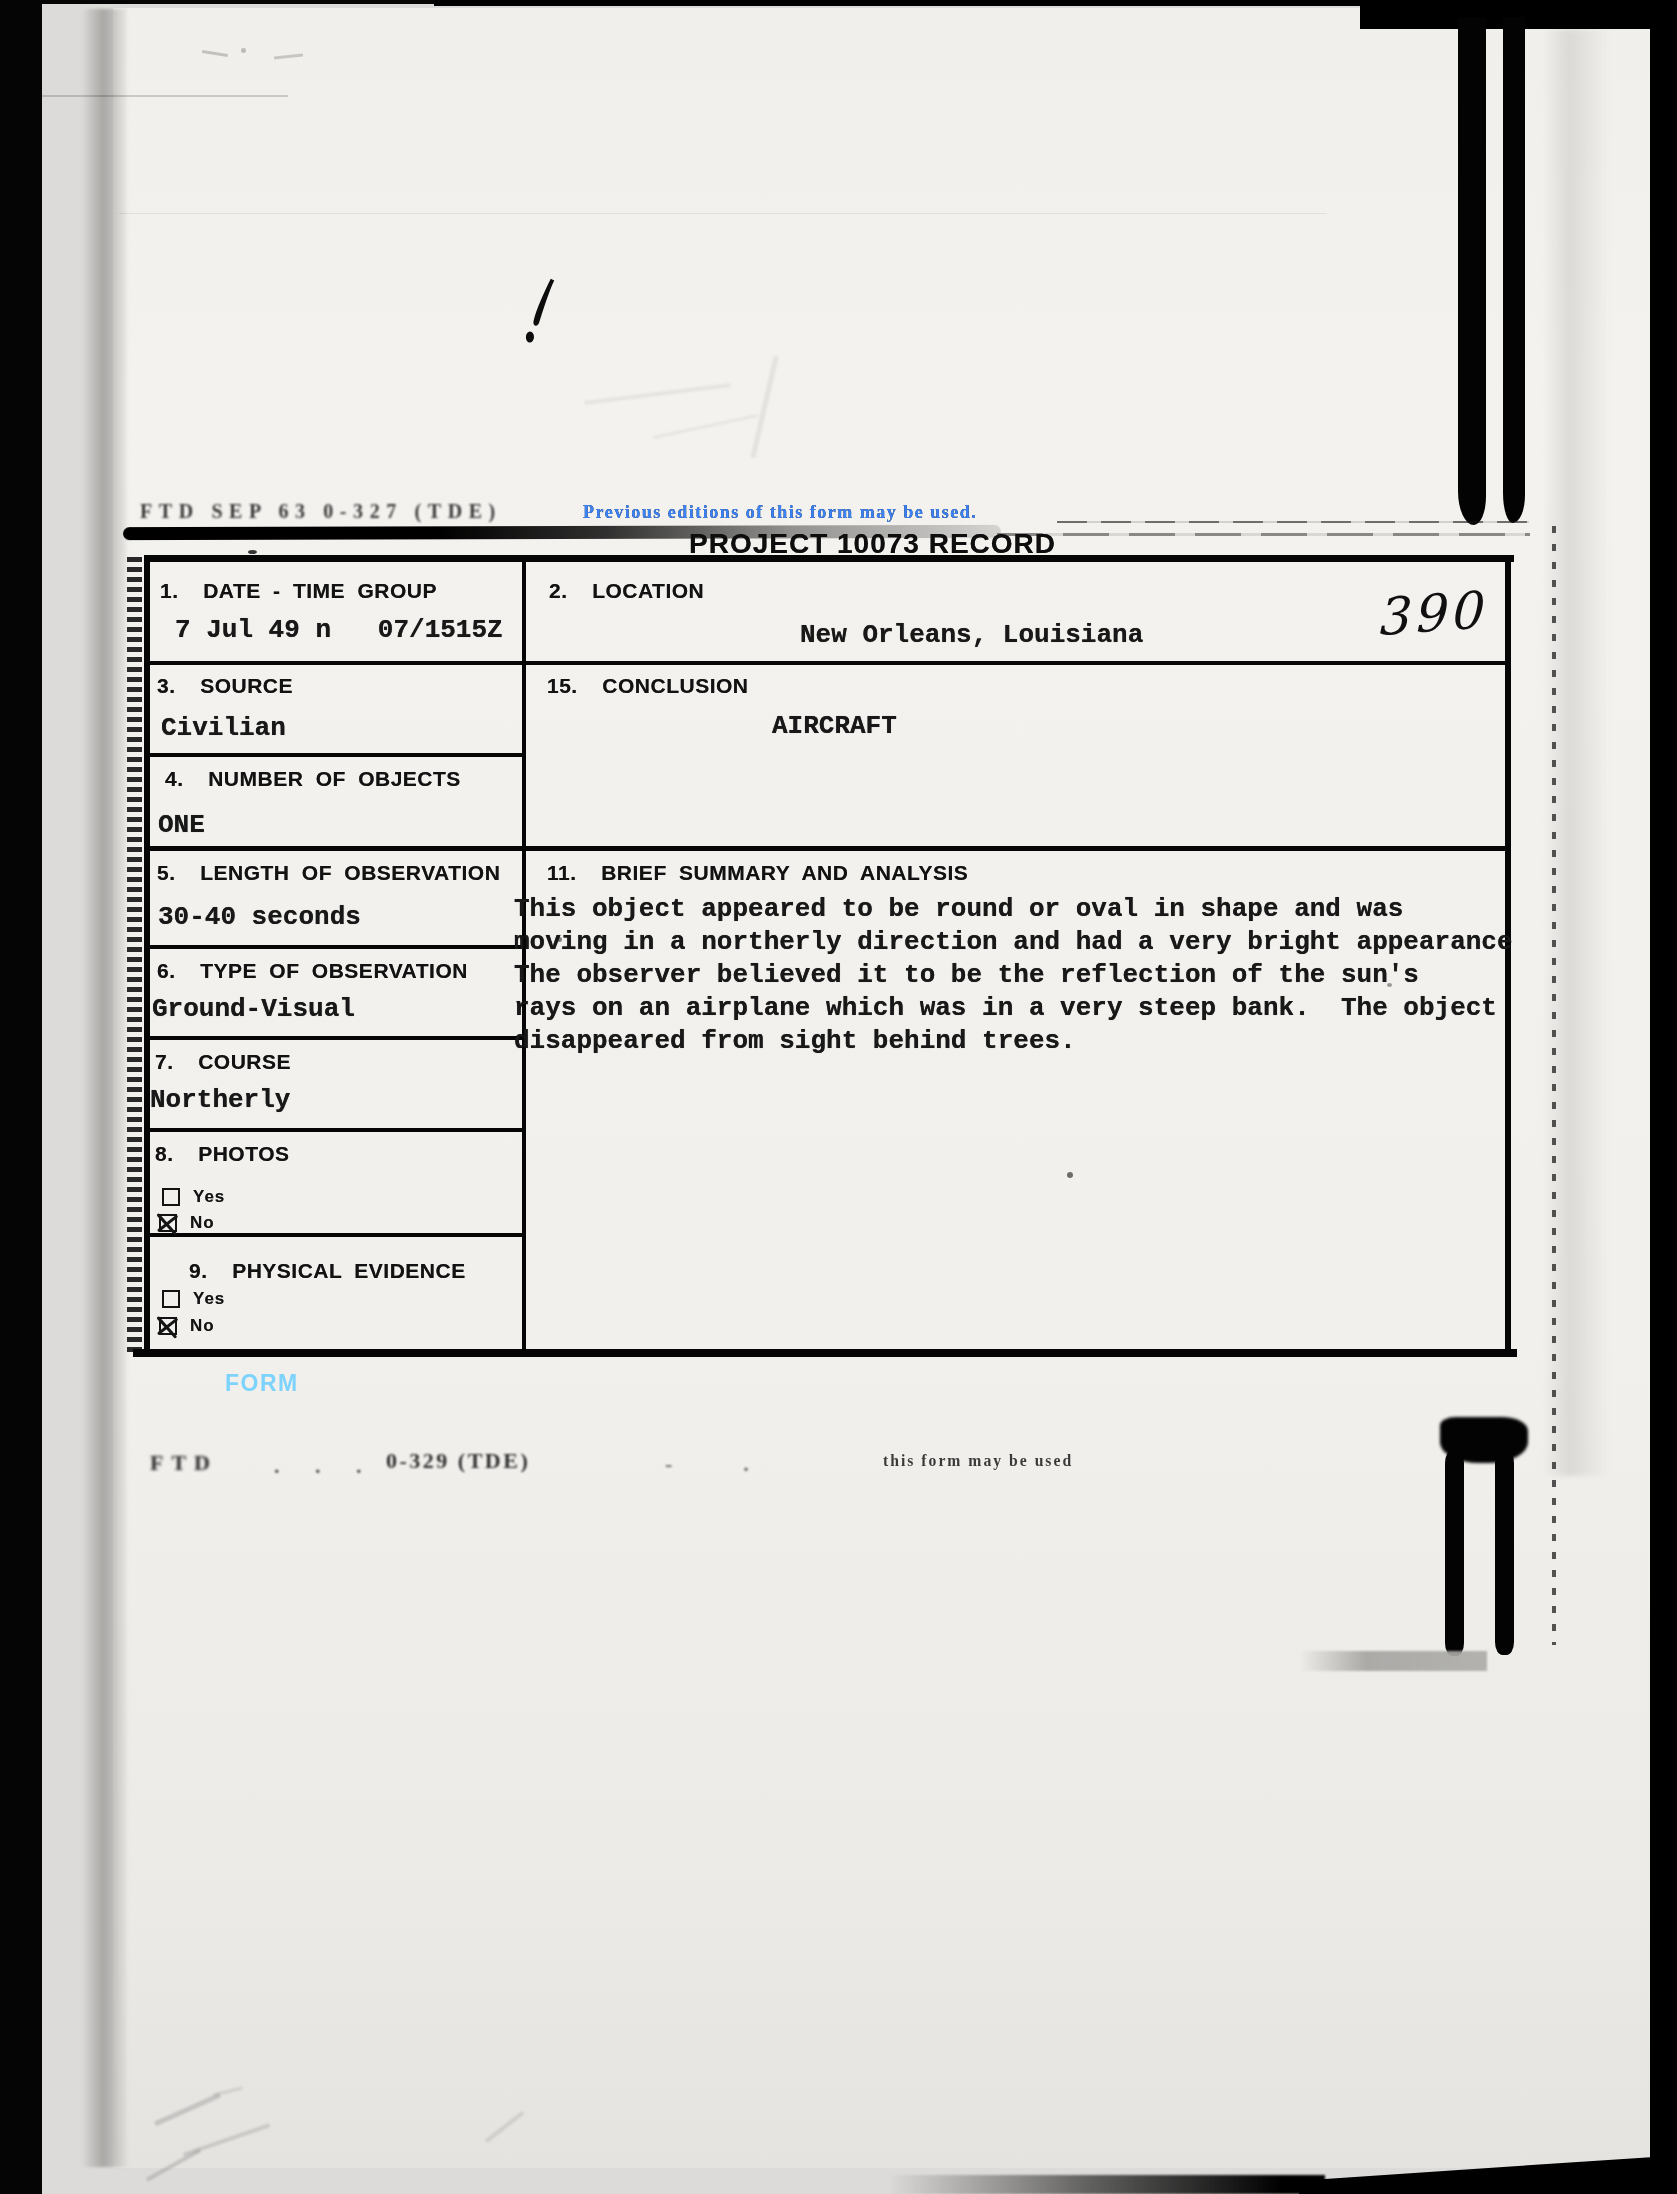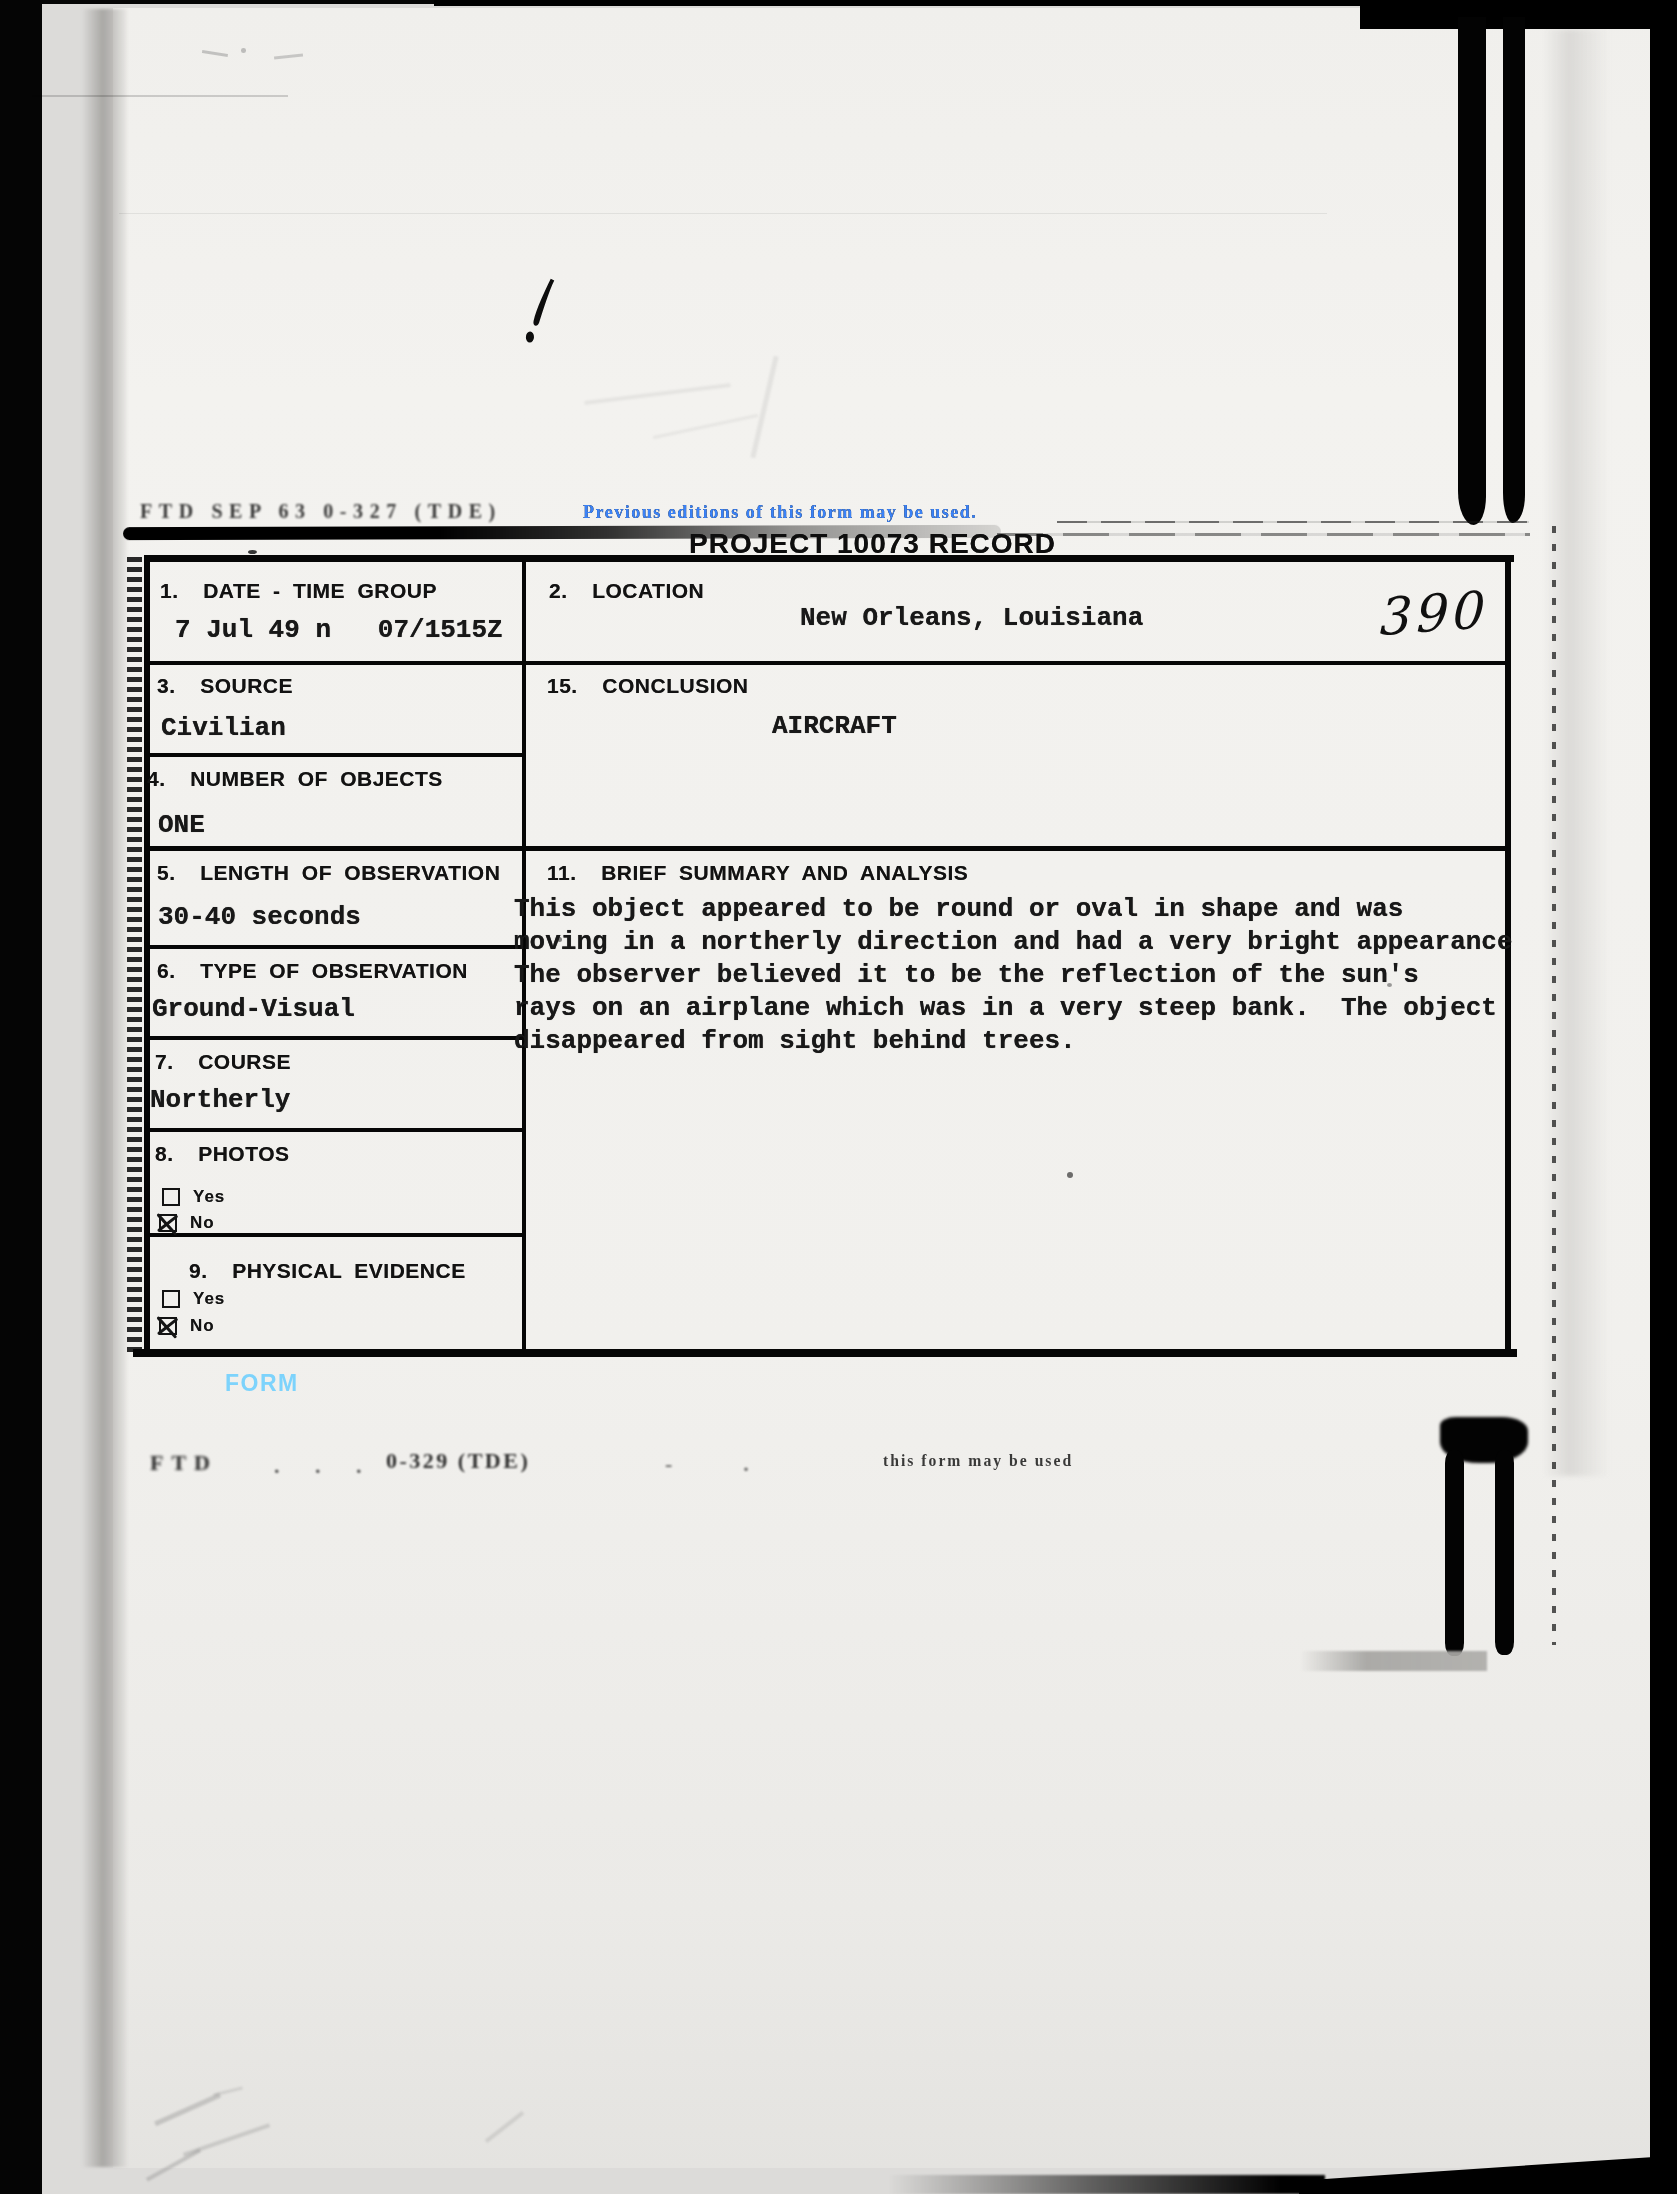--- a/index.html
+++ b/index.html
@@ -149,21 +149,21 @@
   <div class="ln" style="left:144px;top:1036px;width:382px;height:4px;"></div>
   <div class="ln" style="left:144px;top:1128px;width:382px;height:4px;"></div>
   <div class="ln" style="left:144px;top:1233px;width:382px;height:4px;"></div>
 
   <div class="lbl" style="left:160px;top:579px;">1.  DATE - TIME GROUP</div>
   <div class="val" style="left:175px;top:615px;">7 Jul 49 n   07/1515Z</div>
 
   <div class="lbl" style="left:157px;top:674px;">3.  SOURCE</div>
   <div class="val" style="left:161px;top:713px;">Civilian</div>
 
-  <div class="lbl" style="left:147px;top:767px;">4.  NUMBER OF OBJECTS</div>
+  <div class="lbl" style="left:165px;top:767px;">4.  NUMBER OF OBJECTS</div>
   <div class="val" style="left:158px;top:810px;">ONE</div>
 
   <div class="lbl" style="left:157px;top:861px;">5.  LENGTH OF OBSERVATION</div>
   <div class="val" style="left:158px;top:902px;">30-40 seconds</div>
 
   <div class="lbl" style="left:157px;top:959px;">6.  TYPE OF OBSERVATION</div>
   <div class="val" style="left:152px;top:994px;">Ground-Visual</div>
 
   <div class="lbl" style="left:155px;top:1050px;">7.  COURSE</div>
   <div class="val" style="left:150px;top:1085px;">Northerly</div>
@@ -182,21 +182,21 @@
   <div class="cb-row" style="left:162px;top:1289px;">
     <span class="cbox"></span>
     <span class="cb-text">Yes</span>
   </div>
   <div class="cb-row" style="left:159px;top:1316px;">
     <span class="cbox xmark"></span>
     <span class="cb-text">No</span>
   </div>
 
   <div class="lbl" style="left:549px;top:579px;">2.  LOCATION</div>
-  <div class="val" style="left:800px;top:603px;">New Orleans, Louisiana</div>
+  <div class="val" style="left:800px;top:620px;">New Orleans, Louisiana</div>
 
   <div class="lbl" style="left:547px;top:674px;">15.  CONCLUSION</div>
   <div class="val" style="left:772px;top:711px;">AIRCRAFT</div>
 
   <div class="lbl" style="left:547px;top:861px;">11.  BRIEF SUMMARY AND ANALYSIS</div>
   <div class="val summary" style="left:514px;top:893px;width:997px;">This object appeared to be round or oval in shape and was
 moving in a northerly direction and had a very bright appearance
 The observer believed it to be the reflection of the sun's
 rays on an airplane which was in a very steep bank.  The object
 disappeared from sight behind trees.</div>

